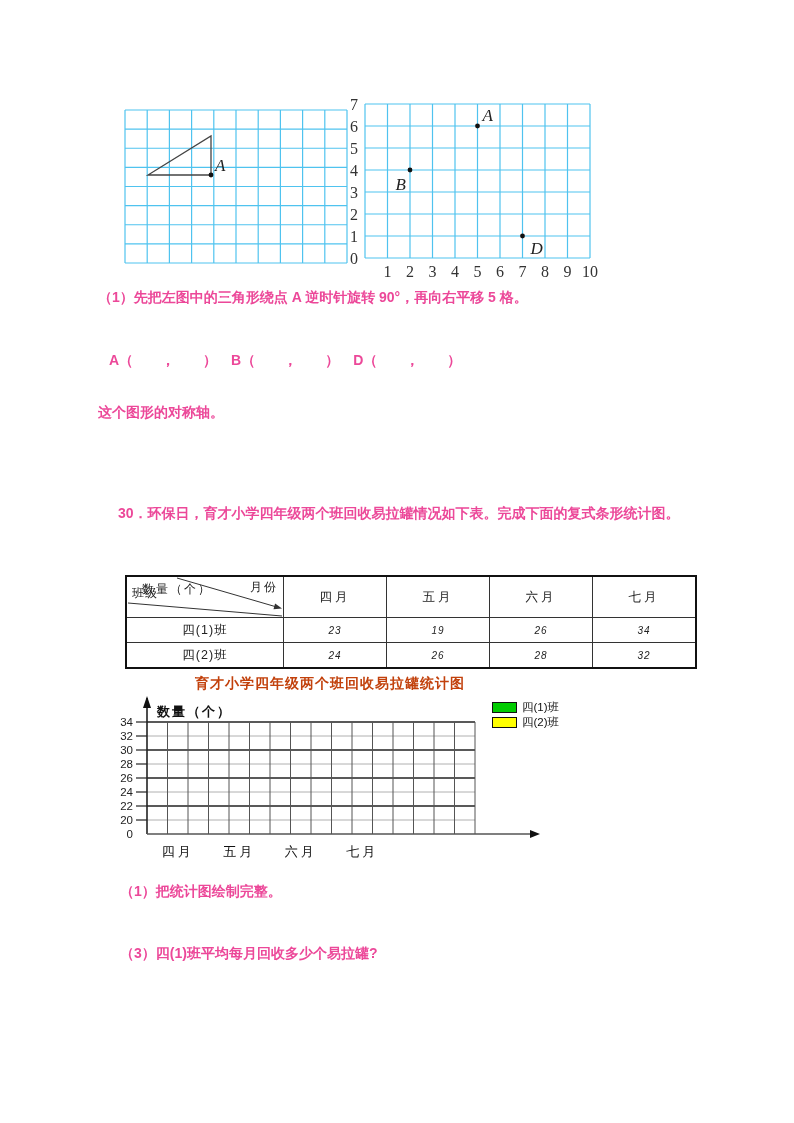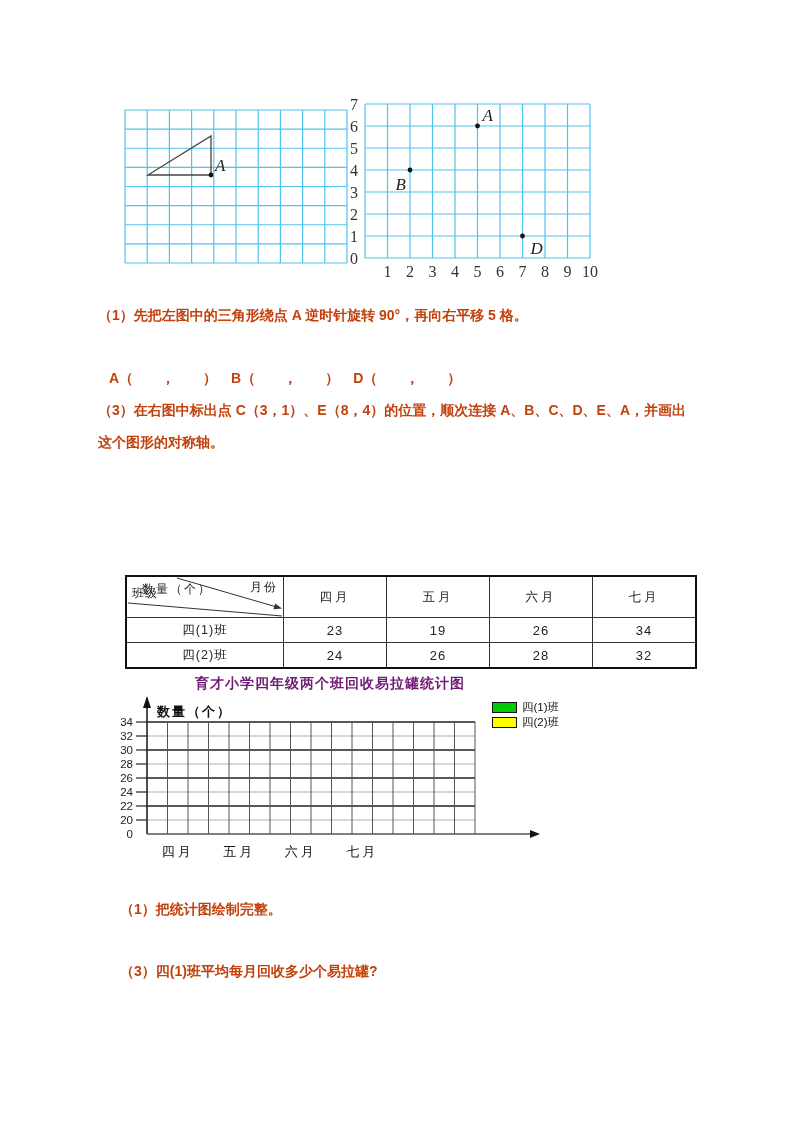--- a/index.html
+++ b/index.html
@@ -1,33 +1,33 @@
 <!DOCTYPE html>
 <html><head>
 <meta charset="utf-8">
 <style>
   html,body{margin:0;padding:0;background:#888;}
   .page{position:relative;width:794px;height:1123px;background:#ffffff;margin:0 auto;overflow:hidden;
         font-family:"Liberation Sans",sans-serif;}
-  .txt{position:absolute;font:bold 14px/1.25 "Liberation Sans",sans-serif;color:#c2410c;white-space:pre;margin-top:18px;}
+  .txt{position:absolute;font:bold 14px/1.25 "Liberation Sans",sans-serif;color:#ec4899;white-space:pre;}
   svg{position:absolute;overflow:visible;}
   .pt-label{font:italic 17px "Liberation Serif",serif;fill:#222;}
   .axis-num{font:16px "Liberation Serif",serif;fill:#333;}
   .ctick{font:11.5px "Liberation Sans",sans-serif;fill:#222;}
   .cmonth{font:13px "Liberation Sans",sans-serif;letter-spacing:3px;fill:#111;}
   .caxis{font:bold 13px "Liberation Sans",sans-serif;letter-spacing:2px;fill:#111;}
   .chart-title{position:absolute;left:100px;top:675px;width:460px;text-align:center;
-               font:bold 14px "Liberation Sans",sans-serif;letter-spacing:1px;color:#701a75;}
+               font:bold 14px "Liberation Sans",sans-serif;letter-spacing:1px;color:#c2410c;}
   #tbl{position:absolute;left:125px;top:575px;border-collapse:collapse;table-layout:fixed;}
   #tbl td{border:1px solid #333;text-align:center;vertical-align:middle;padding:0;color:#222;
           font:12.5px "Liberation Sans",sans-serif;}
   #tbl{border:2px solid #111;}
   #tbl td.mon{width:102px;height:40px;letter-spacing:3px;}
   #tbl td.lab{letter-spacing:1px;height:24px;}
-  #tbl td.num{font-size:13px;letter-spacing:1px;height:24px;}
+  #tbl td.num{font-size:10px;letter-spacing:1px;height:24px;font-style:italic;}
   #tbl td.corner{width:156px;height:40px;padding:0;}
   .corner-box{position:relative;width:156px;height:40px;}
   .corner-box span{position:absolute;font:12px "Liberation Sans",sans-serif;color:#222;white-space:pre;}
   .c-mid{left:15px;top:4px;letter-spacing:2px;}
   .c-tr{right:5px;top:2px;letter-spacing:2px;text-align:right;}
   .c-bl{left:5px;top:8px;letter-spacing:1px;}
   .corner-svg{position:absolute;left:0;top:0;}
   #legend{position:absolute;left:492px;top:700px;}
   .legend-row{display:flex;align-items:center;height:15px;}
   .legend-swatch{display:inline-block;width:23px;height:9px;border:1px solid #111;margin-right:5px;}
@@ -105,23 +105,23 @@
       <circle cx="137.5" cy="34" r="2.4" fill="#111"></circle>
       <text x="142.5" y="29" text-anchor="start" class="pt-label">A</text>
       <circle cx="70" cy="78" r="2.4" fill="#111"></circle>
       <text x="66" y="98" text-anchor="end" class="pt-label">B</text>
       <circle cx="182.5" cy="144" r="2.4" fill="#111"></circle>
       <text x="190.5" y="162" text-anchor="start" class="pt-label">D</text>
     </svg>
 
   <div class="txt" style="left:98px;top:289px">（1）先把左图中的三角形绕点 A 逆时针旋转 90°，再向右平移 5 格。</div>
   <div class="txt" style="left:109px;top:352px">A（　　，　　）　B（　　，　　）　D（　　，　　）</div>
-  <div class="txt" style="left:98px;top:384px">（3）在右图中标出点 C（3，1）、E（8，4）的位置，顺次连接 A、B、C、D、E、A，并画出</div>
-  <div class="txt" style="left:98px;top:416px">这个图形的对称轴。</div>
-
+  <div class="txt" style="left:98px;top:404px">这个图形的对称轴。</div>
+
+  <div class="txt" style="left:118px;top:505px">30．环保日，育才小学四年级两个班回收易拉罐情况如下表。完成下面的复式条形统计图。</div>
 
   <table id="tbl">
     <tbody>
         <tr>
       <td class="corner">
         <div class="corner-box">
           <svg class="corner-svg" width="156" height="40" viewBox="0 0 156 40">
             <line x1="50" y1="1" x2="148" y2="29.5" stroke="#333" stroke-width="1"></line>
             <polygon points="155,31.5 148.1,26.4 146.5,32.2" fill="#333"></polygon>
             <line x1="1" y1="26" x2="155" y2="39" stroke="#333" stroke-width="1"></line>

